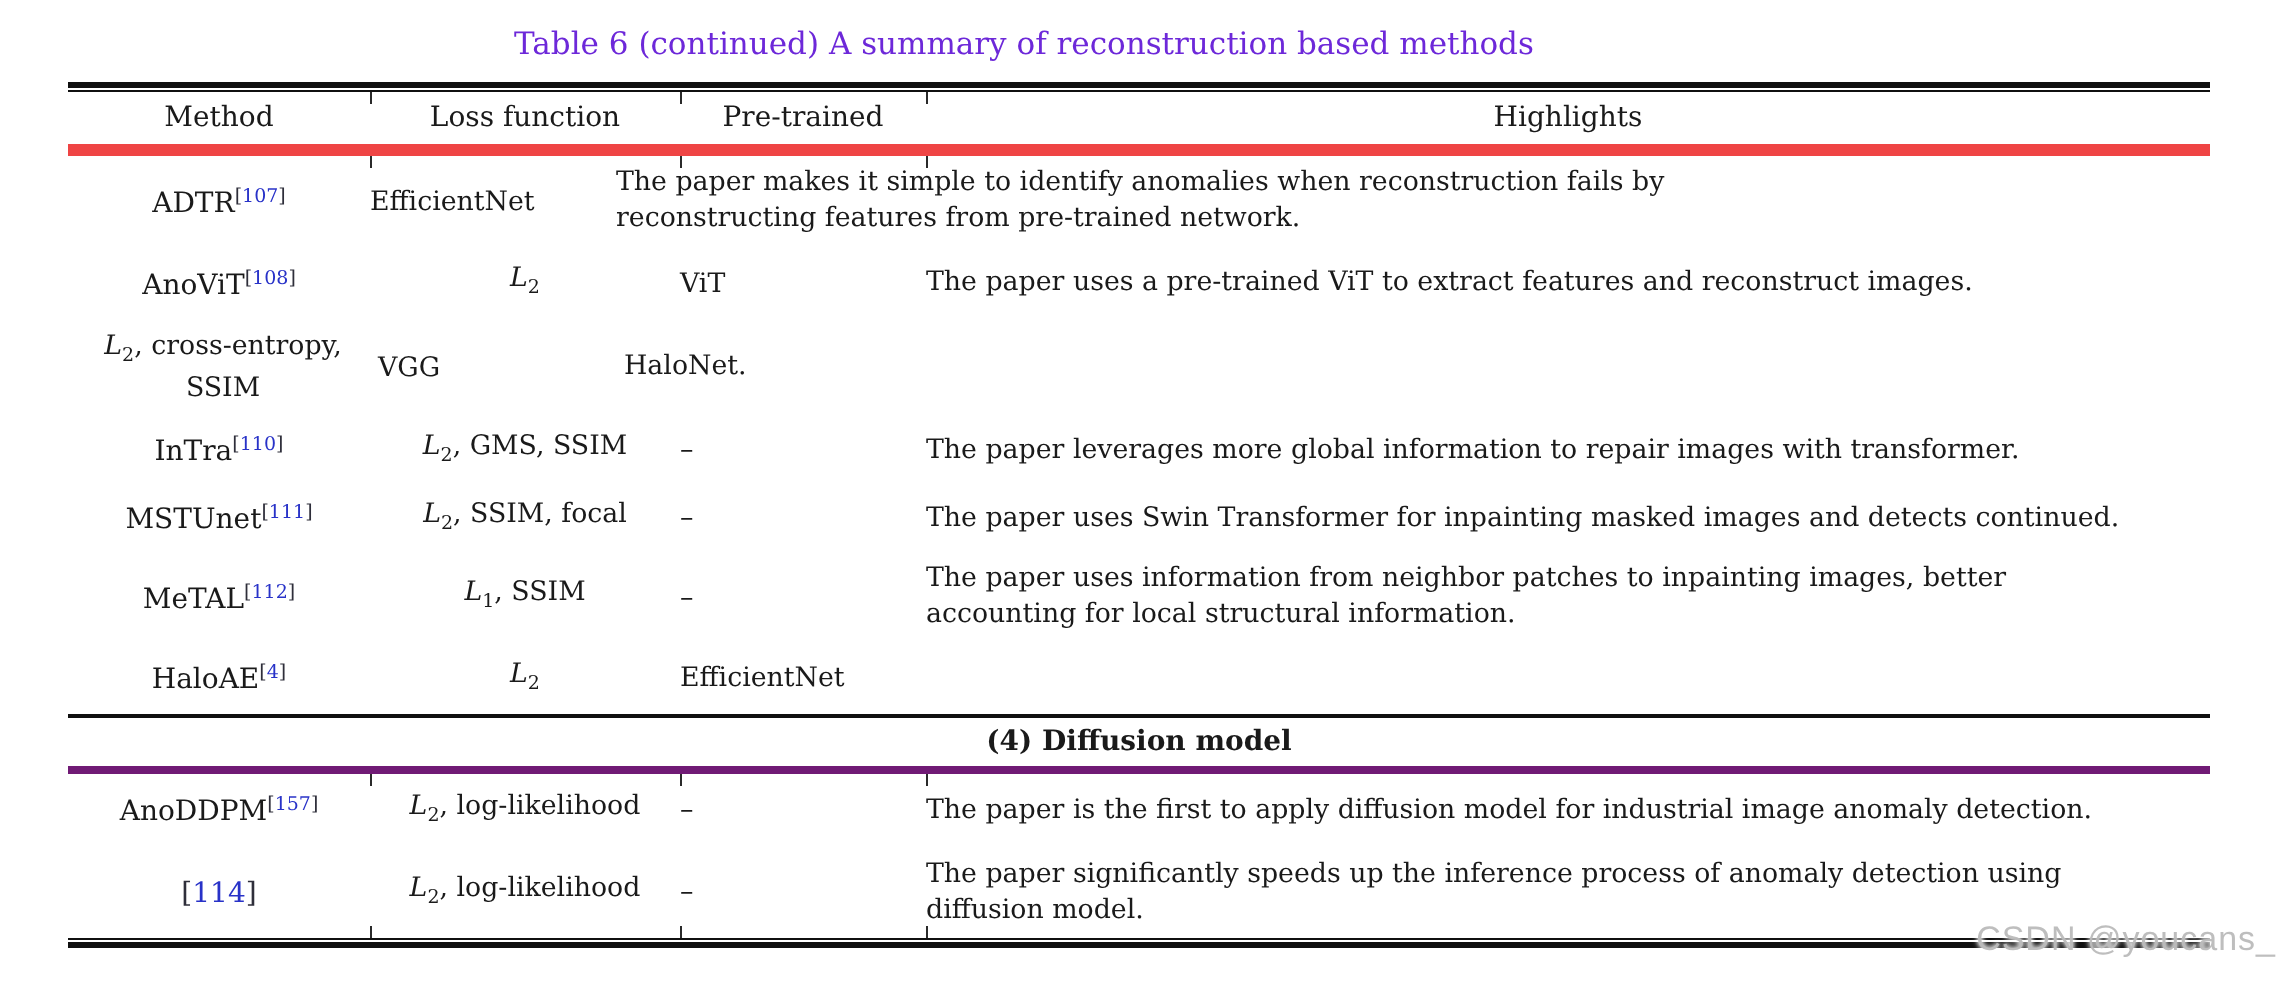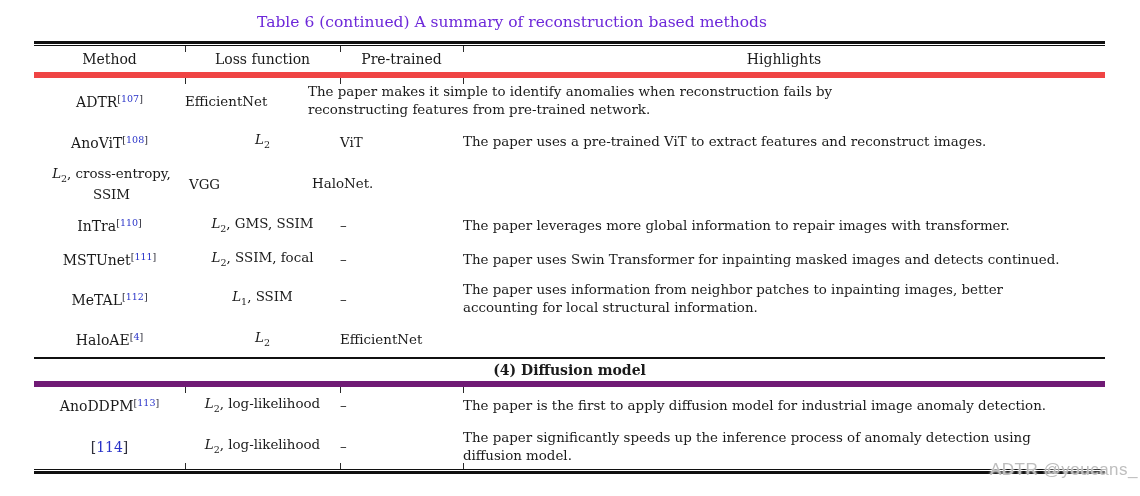--- a/index.html
+++ b/index.html
@@ -62,21 +62,21 @@
     font-size: 9.5px;
     vertical-align: 5px;
     letter-spacing: 0;
   }
   .bk { color: #2e2e3a; }
   .refnum { color: #2832c8; }
   .ref-plain { font-size: 14px; margin-top: 38px; }
   .section-row {
     height: 30px;
     border-top: 2px solid #101010;
-    border-bottom: 6px solid #701a75;
+    border-bottom: 4px solid #701a75;
     box-sizing: border-box;
     display: flex;
     align-items: center;
     justify-content: center;
     font-weight: bold;
     font-size: 14px;
   }
   .tick {
     position: absolute;
     width: 1px; height: 6px;
@@ -187,21 +187,21 @@
         <div class="loss-line"></div>
       </div>
     <div class="c3">EfficientNet</div>
   </div>
 
   <div class="section-row">
     <span>(4) Diffusion model</span>
   </div>
 
   <div class="row" style="height:37px">
-    <div class="c1"><span>AnoDDPM</span><sup class="cite"><span class="bk">[</span><span class="refnum">113</span><span class="bk">]</span></sup></div>
+    <div class="c1"><span>AnoDDPM</span><sup class="cite"><span class="bk">[</span><span class="refnum">157</span><span class="bk">]</span></sup></div>
     <div class="c2">
         <div class="loss-line"><span class="lvar">L</span><sub class="lsub">2</sub><span>, log-likelihood</span></div>
         <div class="loss-line"></div>
       </div>
     <div class="c3">–</div>
     <div class="c4">
         <div class="hl-line">The paper is the first to apply diffusion model for industrial image anomaly detection.</div>
         <div class="hl-line"></div>
       </div>
   </div>
@@ -228,13 +228,13 @@
   <div class="tick" style="left:306px;top:37px"></div>
   <div class="tick" style="left:429px;top:37px"></div>
   <div class="tick" style="left:151px;top:346px"></div>
   <div class="tick" style="left:306px;top:346px"></div>
   <div class="tick" style="left:429px;top:346px"></div>
   <div class="tick" style="left:151px;top:422px"></div>
   <div class="tick" style="left:306px;top:422px"></div>
   <div class="tick" style="left:429px;top:422px"></div>
 </div>
 
-<div class="watermark">ADTR @youcans_</div>
+<div class="watermark">CSDN @youcans_</div>
 
 </body></html>

